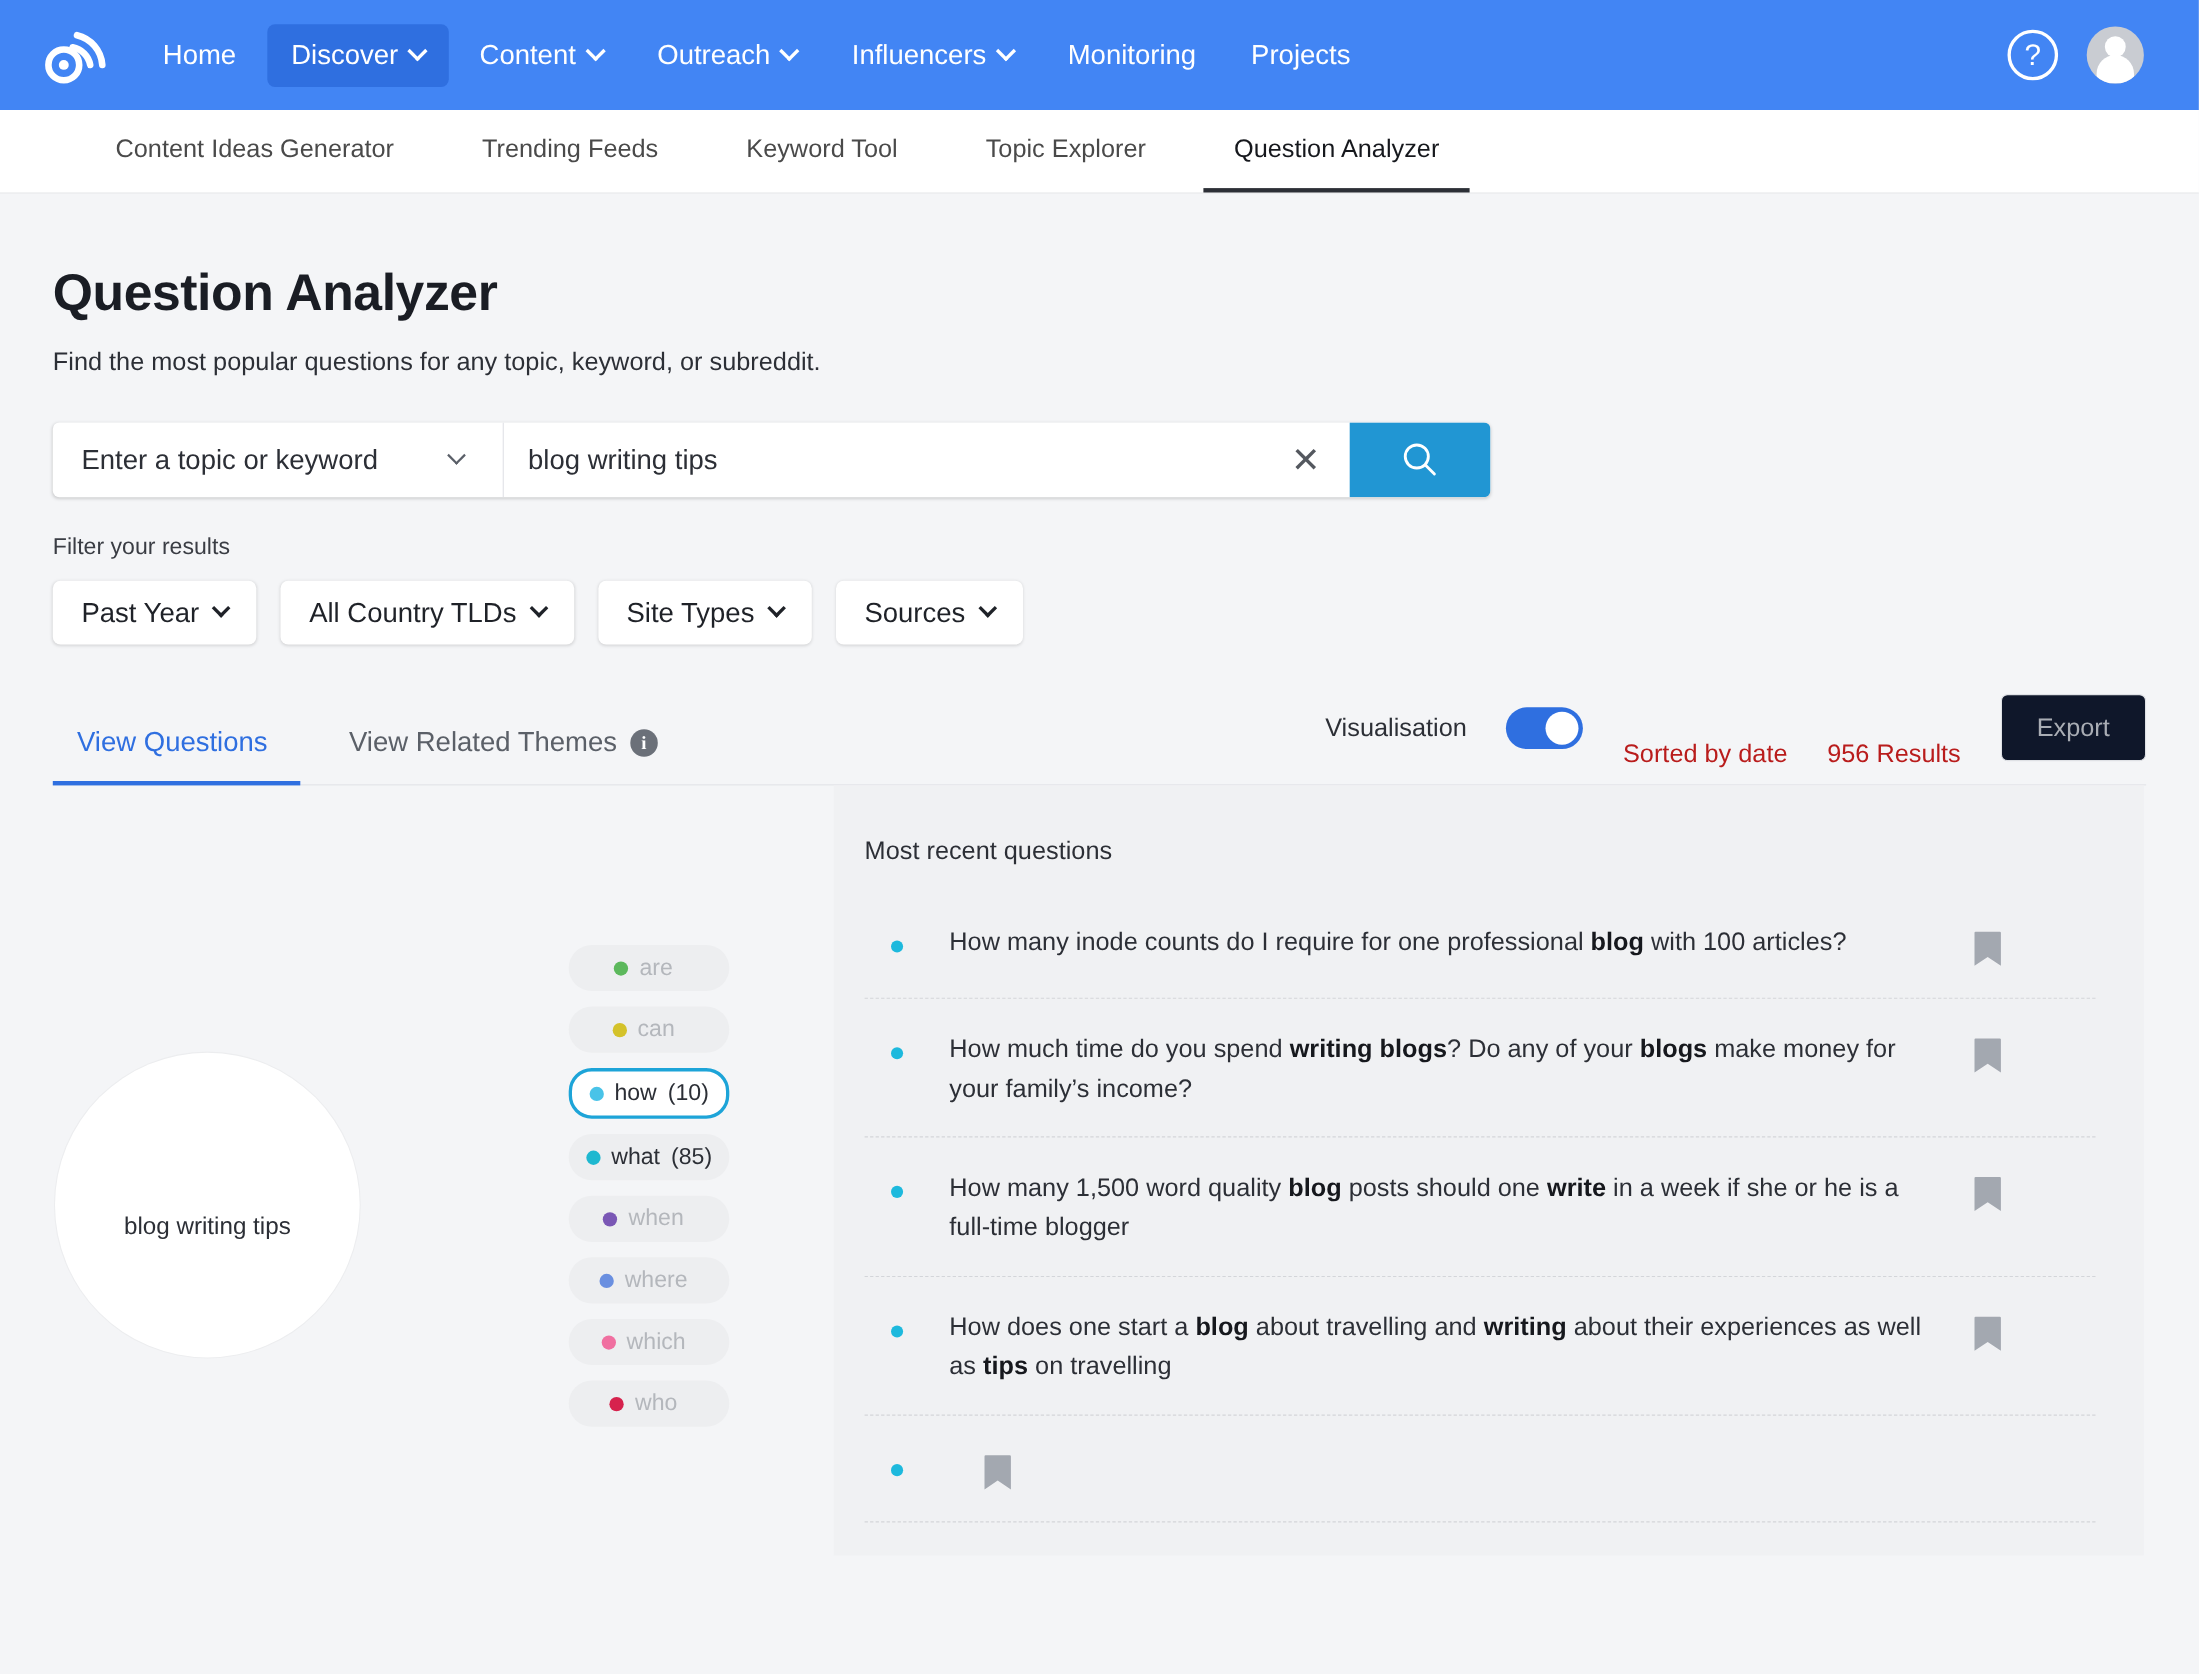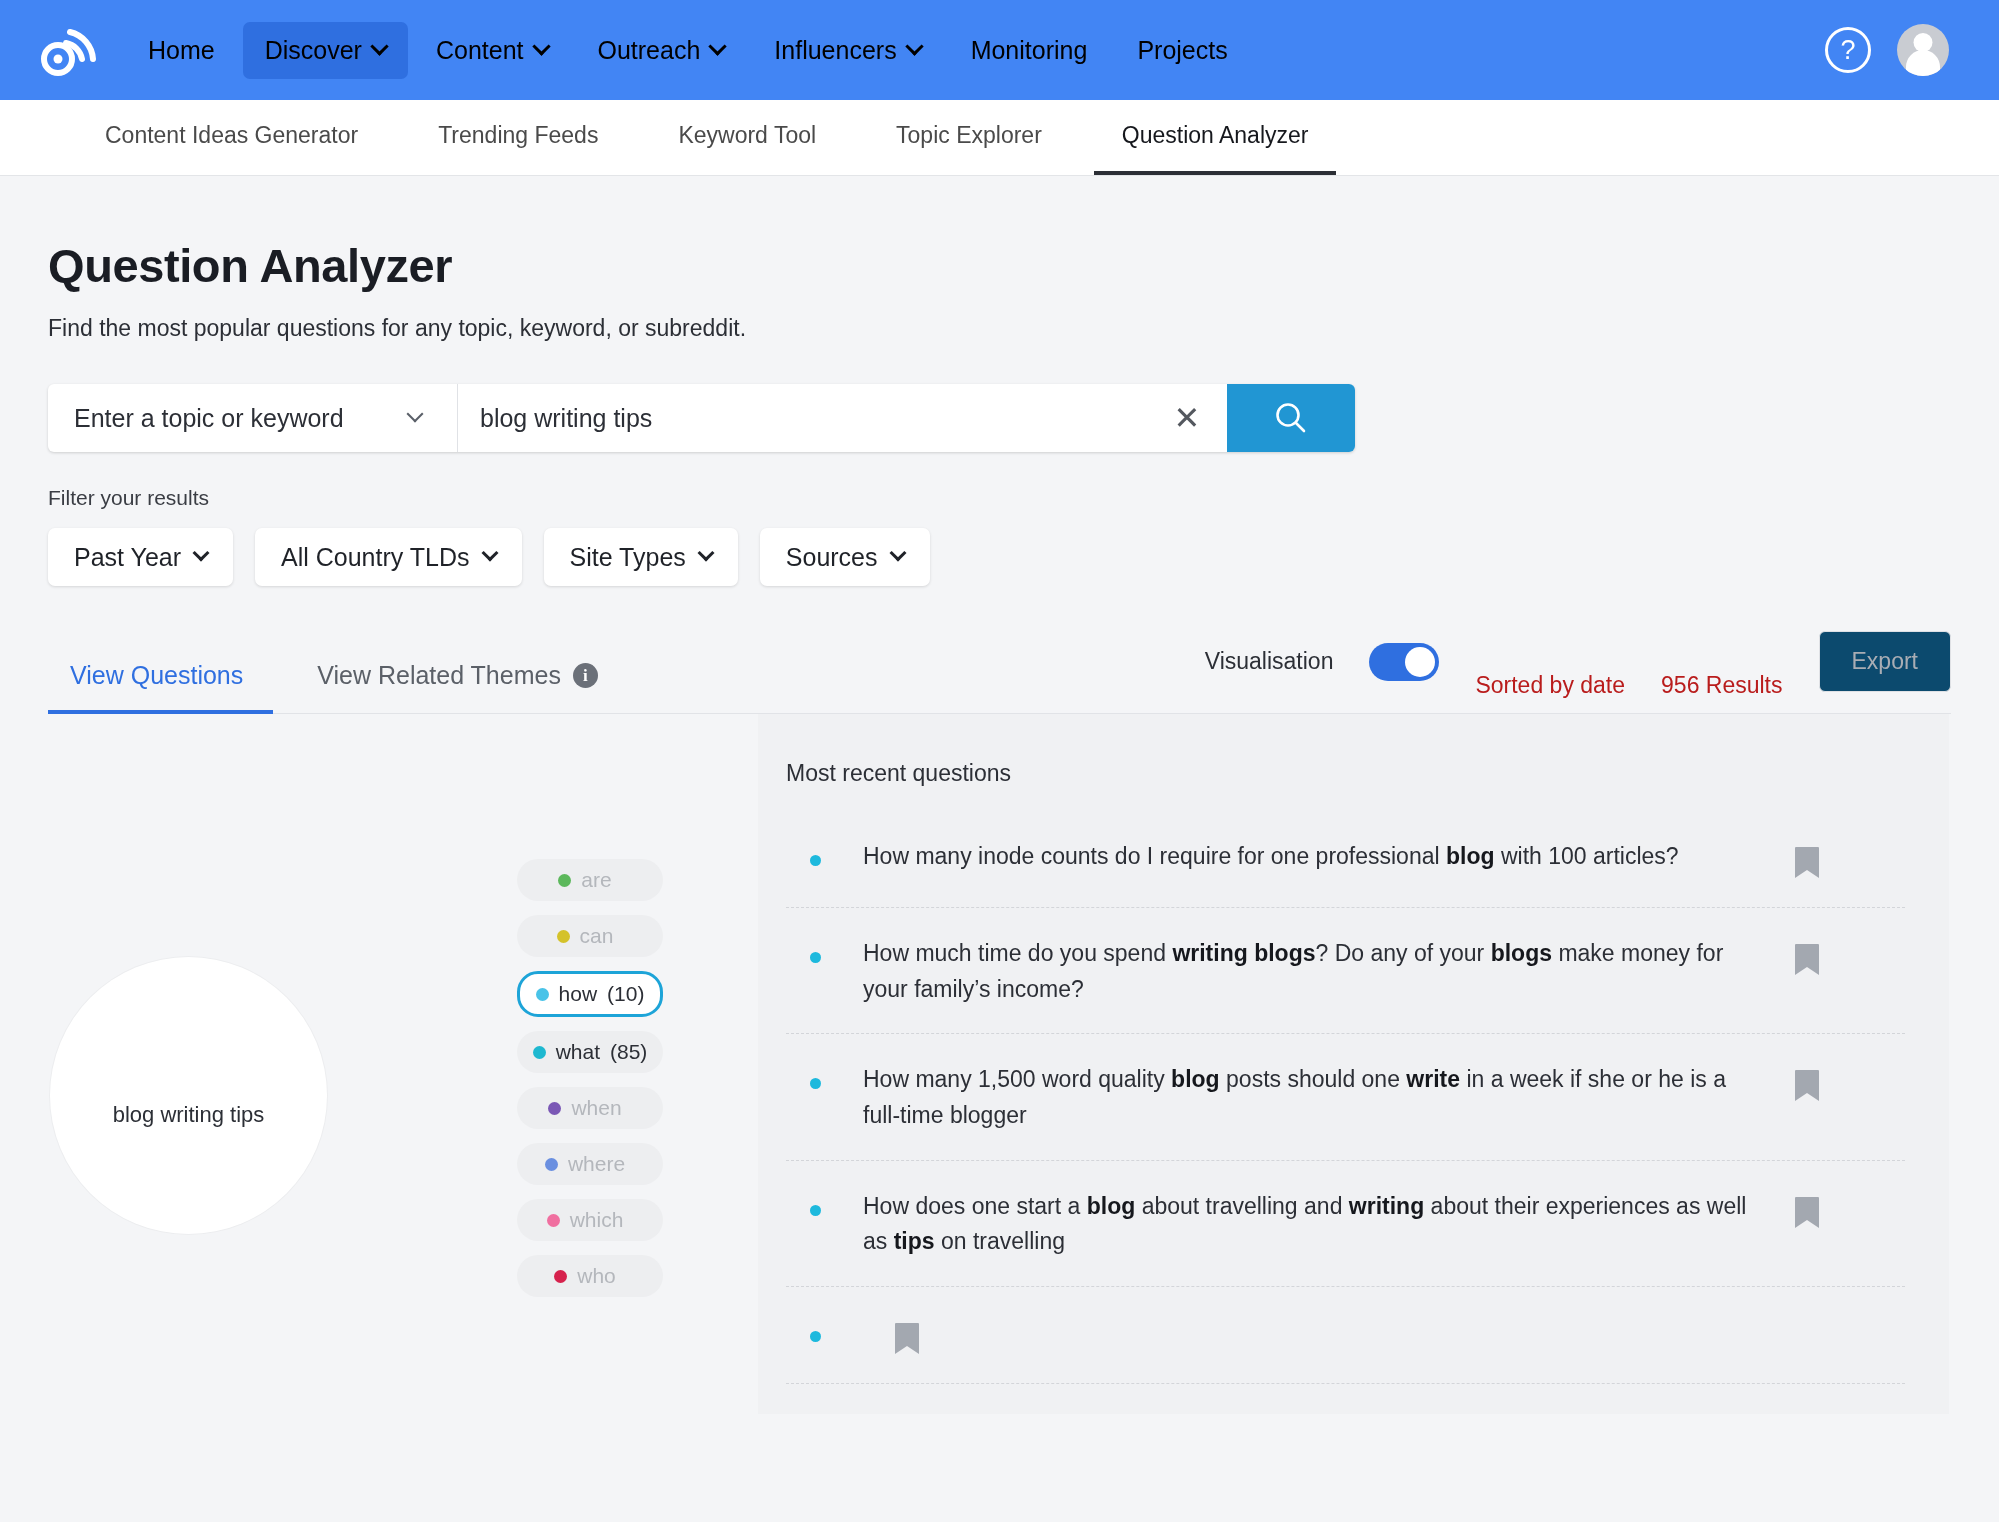--- a/index.html
+++ b/index.html
@@ -15,21 +15,21 @@
     height: 100px;
     background: #4285f4;
     display: flex;
     align-items: center;
     padding: 0 30px 0 36px;
     position: relative;
   }
   .logo { width: 62px; height: 62px; flex: 0 0 auto; margin-right: 28px; }
   .nav-items { display: flex; align-items: center; gap: 6px; }
   .nav-item {
-    color: #000000;
+    color: #ffffff;
     font-size: 25px;
     padding: 14px 22px;
     border-radius: 7px;
     white-space: nowrap;
     display: flex;
     align-items: center;
     gap: 11px;
     cursor: pointer;
   }
   .nav-item.active { background: #2f6fe0; }
@@ -182,21 +182,21 @@
   .toggle {
     width: 70px; height: 38px; border-radius: 19px;
     background: #2f6fe0; position: relative; cursor: pointer;
   }
   .toggle::after {
     content: ""; position: absolute; right: 4px; top: 4px;
     width: 30px; height: 30px; border-radius: 50%; background: #fff;
   }
   .meta-text { font-size: 23px; color: #b91c1c; margin-top: 48px; }
   .export-btn {
-    background: #0c4a6e; border: 1px solid #dfe1e5; border-radius: 6px;
+    background: #0f172a; border: 1px solid #dfe1e5; border-radius: 6px;
     font-size: 23px; color: #a9adb4; padding: 16px 32px; cursor: pointer;
     font-family: "Liberation Sans", sans-serif;
   }
 
   
   .content { display: flex; margin-top: 0; height: 700px; }
   .viz {
     width: 710px; position: relative; flex: 0 0 auto;
   }
   .bubble {

